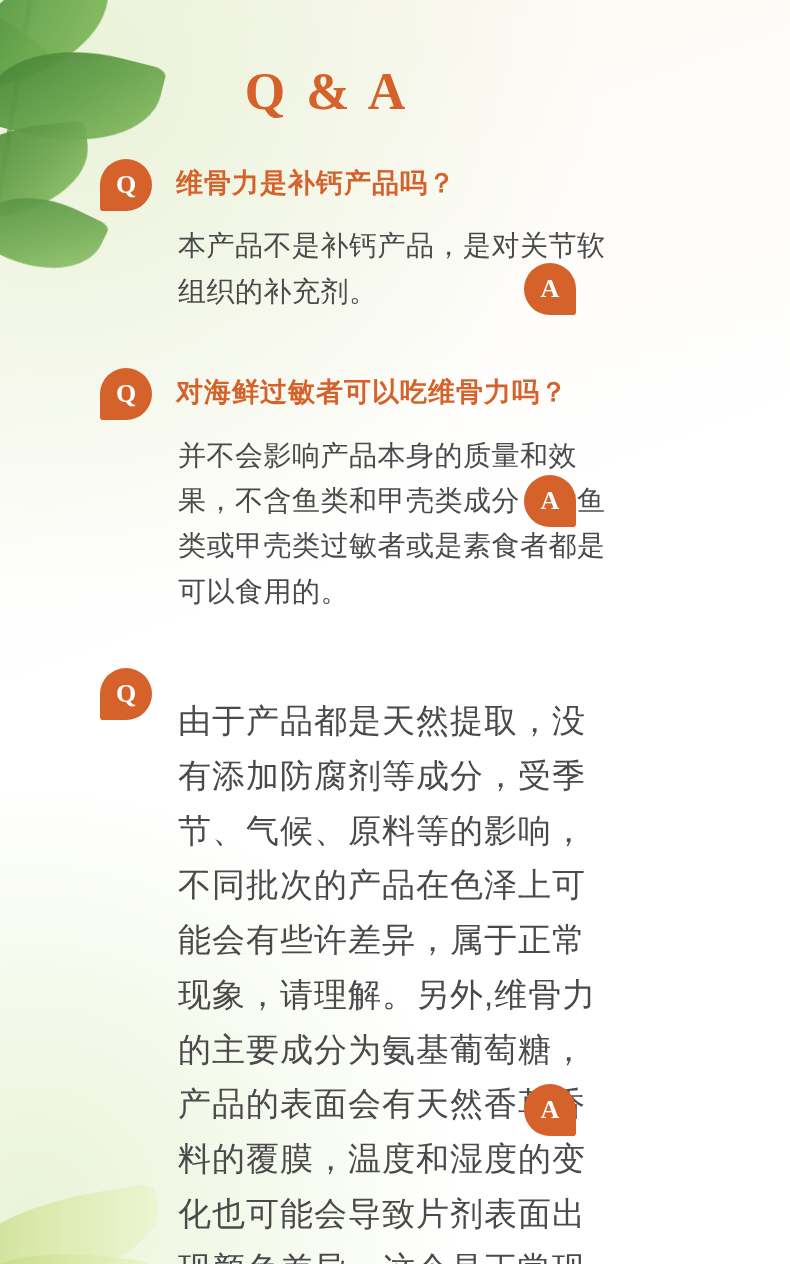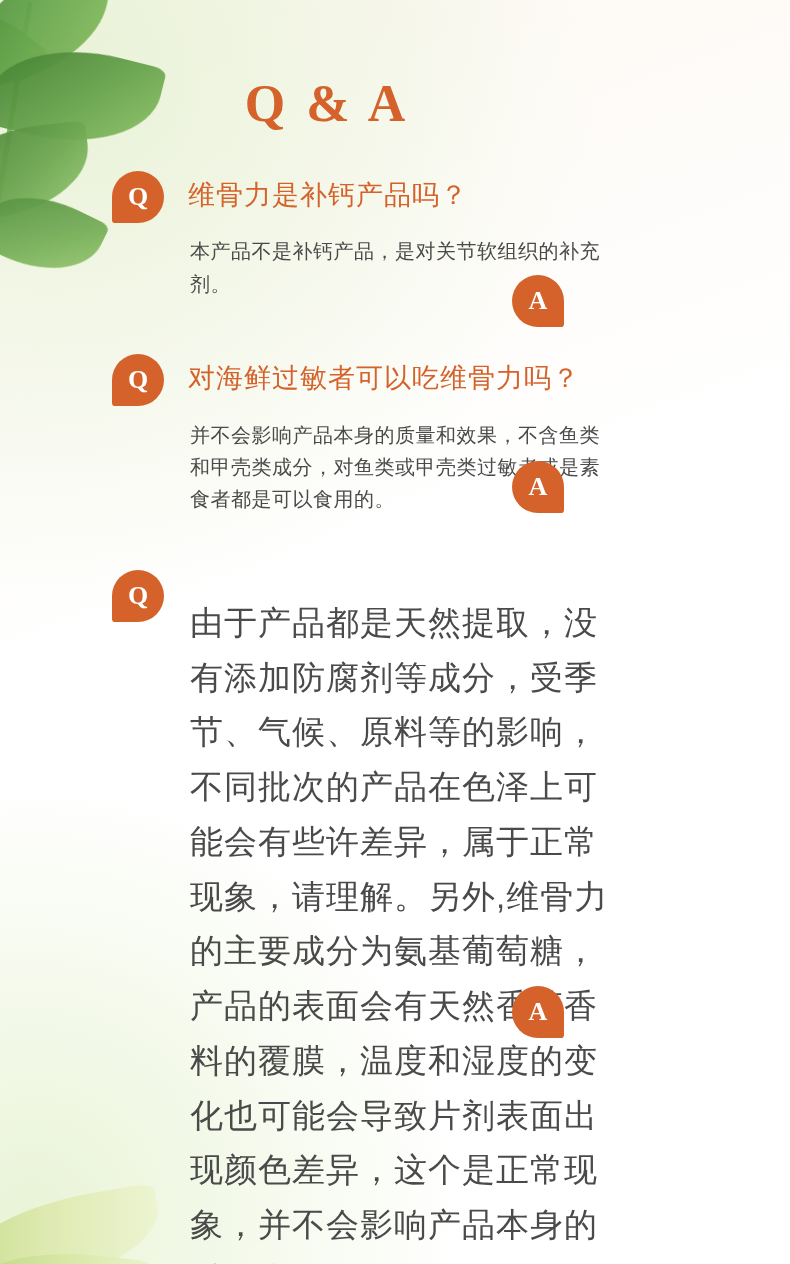--- a/index.html
+++ b/index.html
@@ -77,21 +77,21 @@
     transform: rotate(6deg);
     opacity: 0.9;
   }
 
   
   .page {
     position: relative;
     z-index: 2;
     width: 654px;
     height: 1264px;
-    padding: 12px;
+    padding: 0;
   }
 
   .title {
     text-align: center;
     color: #d4622a;
     font-size: 52px;
     font-weight: bold;
     letter-spacing: 4px;
     padding-top: 62px;
     font-family: "Liberation Serif", serif;
@@ -133,35 +133,35 @@
     margin-top: -4px;
   }
   .badge.a-badge {
     right: 78px;
     border-radius: 50% 50% 6% 50%;
   }
 
   .q-text {
     color: #d4622a;
     font-size: 27px;
-    font-weight: normal;
+    font-weight: bold;
     line-height: 1.35;
     margin-left: 78px;
     padding-top: 2px;
     letter-spacing: 1px;
   }
 
   .a-block {
     position: relative;
     margin-top: 22px;
   }
 
   .a-text {
     color: #4a4a4a;
-    font-size: 20px;
+    font-size: 28px;
     line-height: 1.62;
     width: 430px;
     margin-left: 178px;
     letter-spacing: 0.5px;
     font-family: "Liberation Sans", sans-serif;
   }
   #qa-1 .badge.q-badge { top: 0; }
 
 </style>
 </head>

